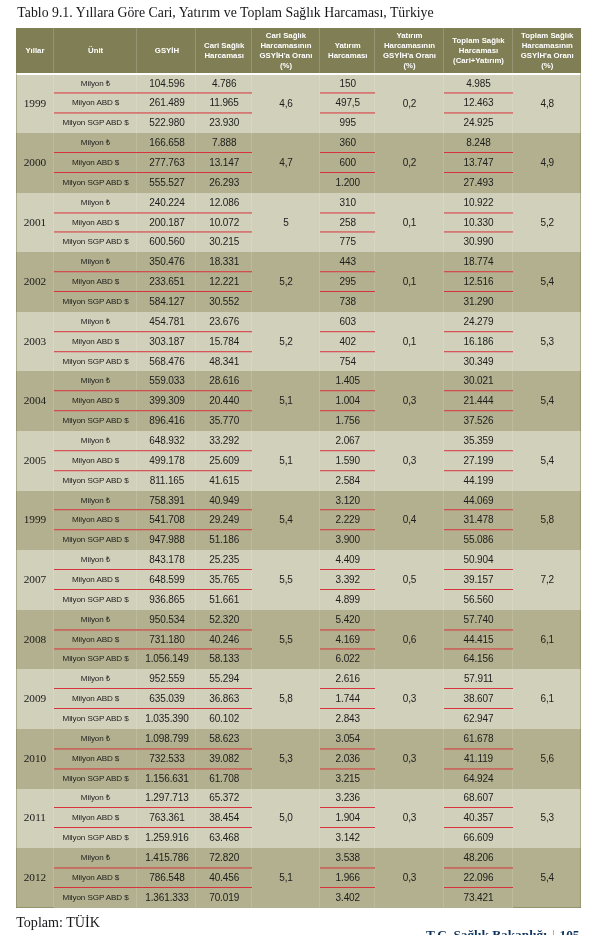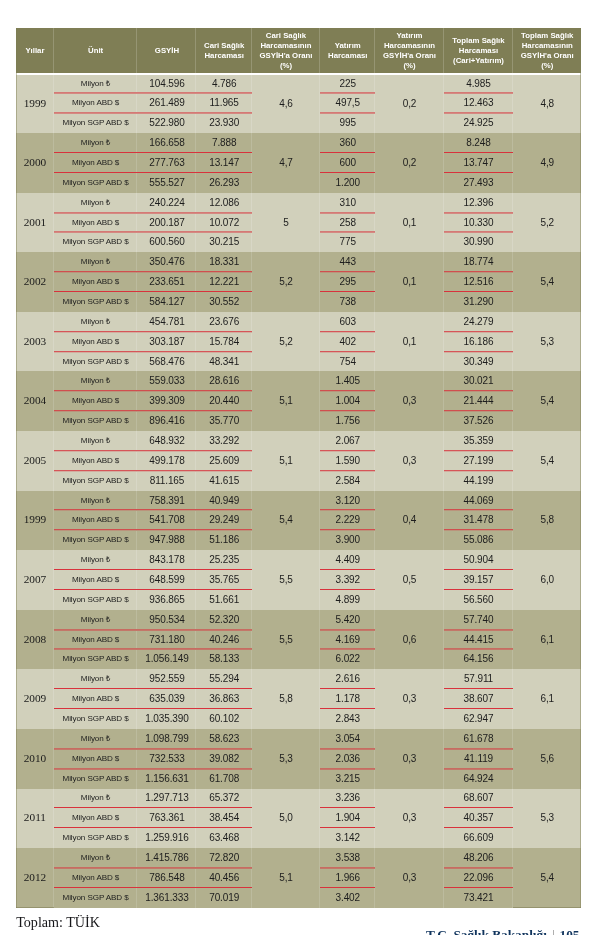--- a/index.html
+++ b/index.html
@@ -37,20 +37,21 @@
           pointer-events:none;z-index:6;}
   .botedge{position:absolute;height:1.2px;background:rgba(125,124,83,0.55);z-index:6;}
   .src{position:absolute;left:16.2px;top:914px;font-family:"Liberation Serif",serif;font-size:14.1px;color:#17171a;}
   .pagefoot{position:absolute;left:0;top:926.6px;width:579.5px;text-align:right;font-family:"Liberation Serif",serif;font-size:13.3px;font-weight:bold;color:#11355e;white-space:nowrap;}
   .pagefoot .sep{color:#8a8a8a;font-weight:normal;padding:0 5px;}
 </style>
 </head>
 <body>
 
 <div id="page">
+  <div class="caption">Tablo 9.1. Yıllara Göre Cari, Yatırım ve Toplam Sağlık Harcaması, Türkiye</div>
   <table class="t">
     <colgroup id="cg">
         <col style="width: 37.5px;">
         <col style="width: 83.8px;">
         <col style="width: 59px;">
         <col style="width: 55.4px;">
         <col style="width: 68.2px;">
         <col style="width: 55.4px;">
         <col style="width: 68.1px;">
         <col style="width: 69.9px;">
@@ -69,21 +70,21 @@
           <th><span class="hl">Toplam Sağlık</span><br><span class="hl">Harcamasının</span><br><span class="hl">GSYİH'a Oranı</span><br><span class="hl">(%)</span></th>
         </tr>
       </thead>
     <tbody id="tbody">
         <tr class="blk-light">
           <td class="yearcell vsep" rowspan="3"><span>1999</span></td>
           <td class="unit vsep">Milyon ₺</td>
           <td class="num vsep">104.596</td>
           <td class="num vsep">4.786</td>
           <td class="num vsep" rowspan="3">4,6</td>
-          <td class="num vsep">225</td>
+          <td class="num vsep">150</td>
           <td class="num vsep" rowspan="3">0,2</td>
           <td class="num vsep">4.985</td>
           <td class="num" rowspan="3">4,8</td>
         </tr>
         <tr class="blk-light">
           <td class="unit vsep">Milyon ABD $</td>
           <td class="num vsep">261.489</td>
           <td class="num vsep">11.965</td>
           <td class="num vsep">497,5</td>
           <td class="num vsep">12.463</td>
@@ -121,21 +122,21 @@
           <td class="num vsep">27.493</td>
         </tr>
         <tr class="blk-light">
           <td class="yearcell vsep" rowspan="3"><span>2001</span></td>
           <td class="unit vsep">Milyon ₺</td>
           <td class="num vsep">240.224</td>
           <td class="num vsep">12.086</td>
           <td class="num vsep" rowspan="3">5</td>
           <td class="num vsep">310</td>
           <td class="num vsep" rowspan="3">0,1</td>
-          <td class="num vsep">12.396</td>
+          <td class="num vsep">10.922</td>
           <td class="num" rowspan="3">5,2</td>
         </tr>
         <tr class="blk-light">
           <td class="unit vsep">Milyon ABD $</td>
           <td class="num vsep">200.187</td>
           <td class="num vsep">10.072</td>
           <td class="num vsep">258</td>
           <td class="num vsep">10.330</td>
         </tr>
         <tr class="blk-light">
@@ -272,21 +273,21 @@
         </tr>
         <tr class="blk-light">
           <td class="yearcell vsep" rowspan="3"><span>2007</span></td>
           <td class="unit vsep">Milyon ₺</td>
           <td class="num vsep">843.178</td>
           <td class="num vsep">25.235</td>
           <td class="num vsep" rowspan="3">5,5</td>
           <td class="num vsep">4.409</td>
           <td class="num vsep" rowspan="3">0,5</td>
           <td class="num vsep">50.904</td>
-          <td class="num" rowspan="3">6,0</td>
+          <td class="num" rowspan="3">7,2</td>
         </tr>
         <tr class="blk-light">
           <td class="unit vsep">Milyon ABD $</td>
           <td class="num vsep">648.599</td>
           <td class="num vsep">35.765</td>
           <td class="num vsep">3.392</td>
           <td class="num vsep">39.157</td>
         </tr>
         <tr class="blk-light">
           <td class="unit vsep">Milyon SGP ABD $</td>
@@ -328,21 +329,21 @@
           <td class="num vsep" rowspan="3">5,8</td>
           <td class="num vsep">2.616</td>
           <td class="num vsep" rowspan="3">0,3</td>
           <td class="num vsep">57.911</td>
           <td class="num" rowspan="3">6,1</td>
         </tr>
         <tr class="blk-light">
           <td class="unit vsep">Milyon ABD $</td>
           <td class="num vsep">635.039</td>
           <td class="num vsep">36.863</td>
-          <td class="num vsep">1.178</td>
+          <td class="num vsep">1.744</td>
           <td class="num vsep">38.607</td>
         </tr>
         <tr class="blk-light">
           <td class="unit vsep">Milyon SGP ABD $</td>
           <td class="num vsep">1.035.390</td>
           <td class="num vsep">60.102</td>
           <td class="num vsep">2.843</td>
           <td class="num vsep">62.947</td>
         </tr>
         <tr class="blk-dark">

